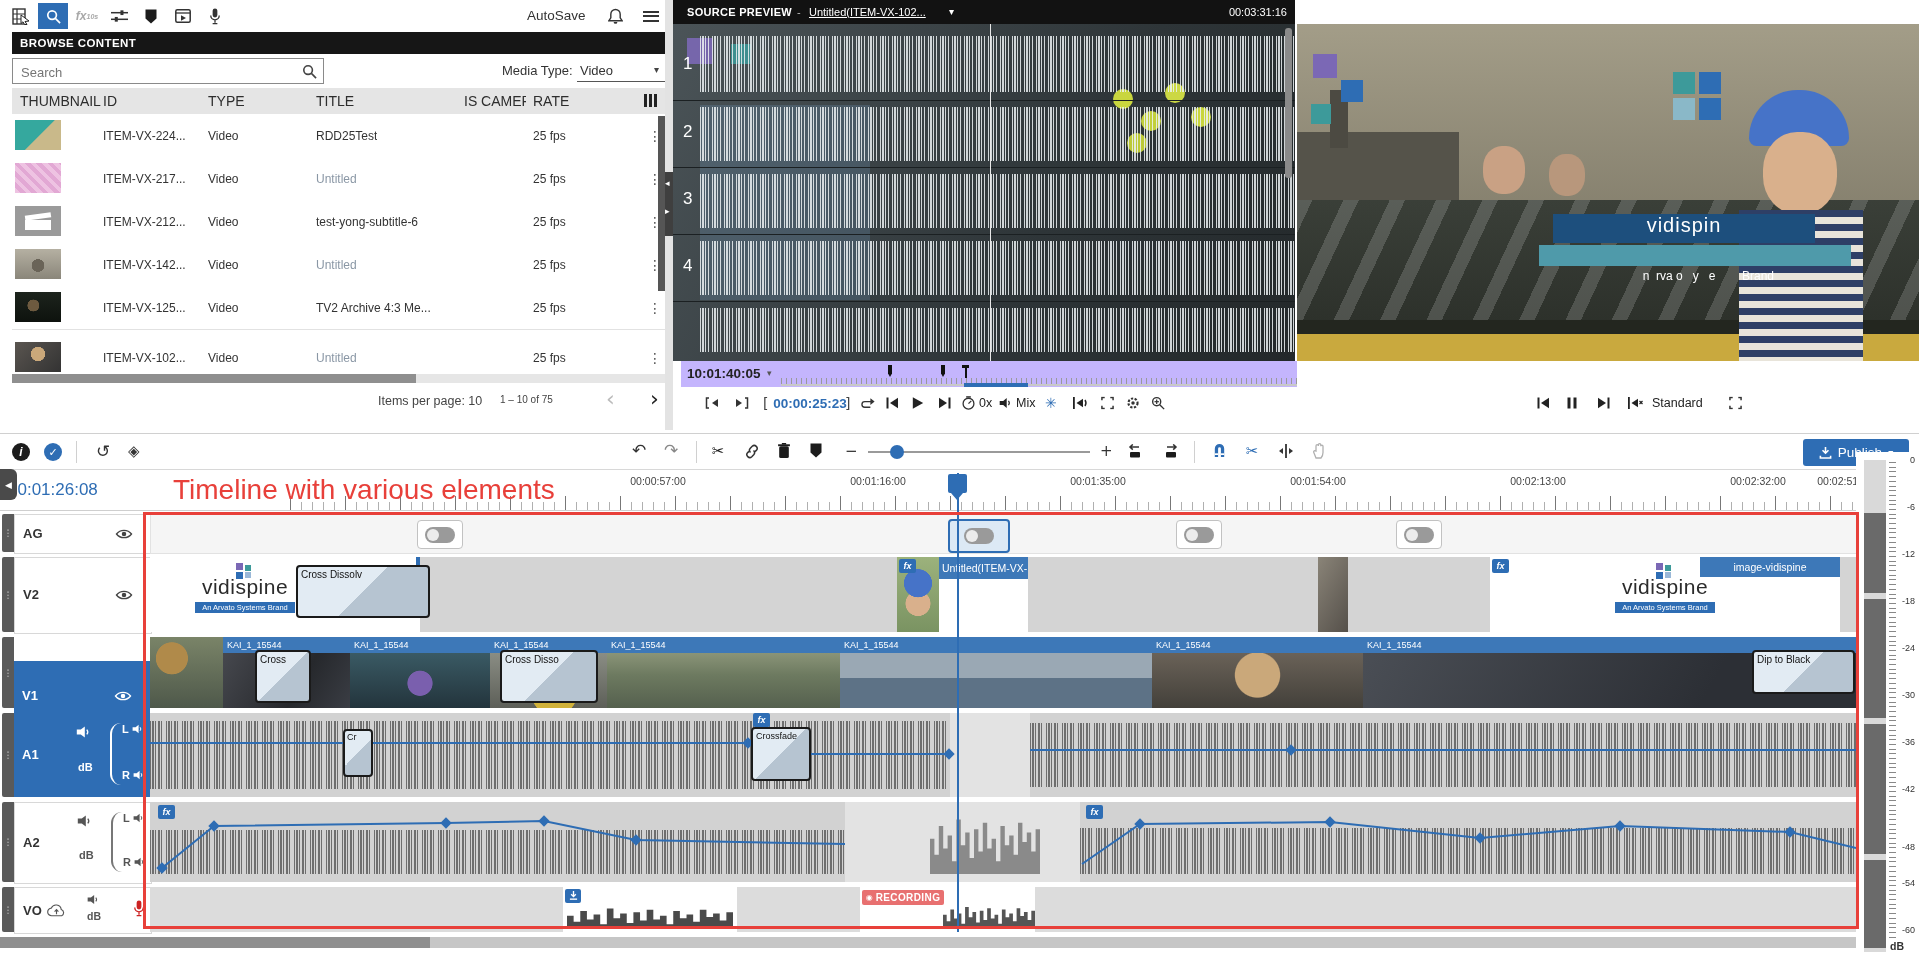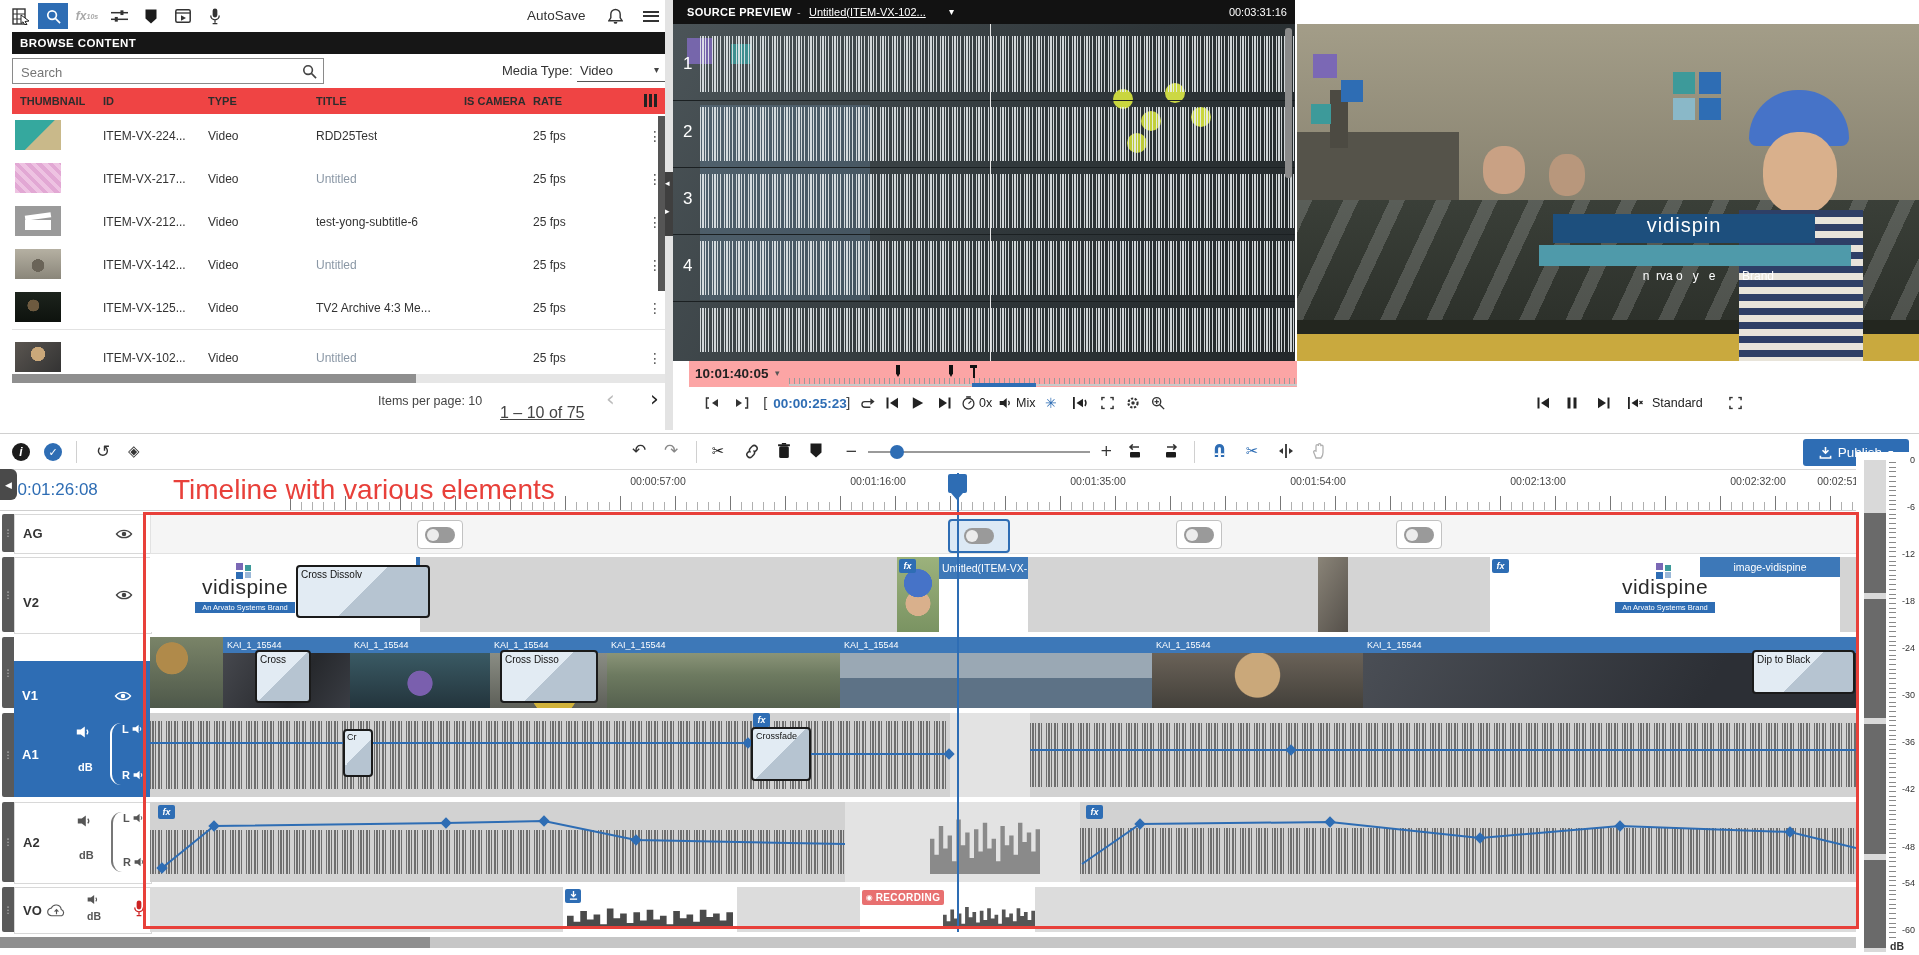--- a/index.html
+++ b/index.html
@@ -6,21 +6,21 @@
   #root{position:relative;width:1919px;height:955px;overflow:hidden;background:#fff;color:#333;font-size:12px;}
   .abs{position:absolute;box-sizing:border-box;}
   .flex{display:flex;align-items:center;}
   .ico{display:inline-flex;align-items:center;justify-content:center;color:#3b3b3b;}
   svg{display:block;}
   
   .tbico{position:absolute;top:3px;width:30px;height:26px;display:flex;align-items:center;justify-content:center;color:#3b3b3b;}
   .tbico.sel{background:#2e6db4;color:#fff;}
   
   .ptitle{background:#161616;color:#fff;font-weight:bold;font-size:11.5px;letter-spacing:.4px;display:flex;align-items:center;padding-left:8px;}
-  .thead{background:#ef4444;font-weight:bold;font-size:11px;color:#2d2d2d;}
+  .thead{background:#e5e5e5;font-weight:normal;font-size:14px;color:#2d2d2d;}
   .cell{position:absolute;top:50%;transform:translateY(-50%);white-space:nowrap;overflow:hidden;}
   .row{position:absolute;left:0;width:653px;height:43px;border-bottom:1px solid #e2e2e2;background:#fff;}
   .thumb{position:absolute;left:3px;top:6px;width:46px;height:30px;}
   .untitled{color:#8a97a5;}
   .t-beach{background:linear-gradient(135deg,#35a89e 0 52%,#c9b98a 53% 100%);}
   .t-pink{background:repeating-linear-gradient(45deg,#eec3e2 0 4px,#e2a8d4 4px 8px);}
   .t-clap{background:#9a9a9a;}
   .t-out{background:radial-gradient(circle at 50% 55%,#6a6458 0 22%,rgba(0,0,0,0) 23%),linear-gradient(#b5b0a2,#8a867a);}
   .t-dark{background:radial-gradient(circle at 40% 45%,#6d5a3f 0 18%,rgba(0,0,0,0) 19%),linear-gradient(#1d241d,#0e120e);}
   .t-port{background:radial-gradient(circle at 50% 40%,#caa87a 0 24%,rgba(0,0,0,0) 25%),linear-gradient(135deg,#5a5550,#333);}
@@ -220,21 +220,21 @@
       <span class="cell" style="left:521px;">25 fps</span>
       <span class="cell glyph" style="left:636px;font-size:14px;color:#555;">⋮</span>
     </div>
 
     <div class="abs" style="left:646px;top:84px;width:7px;height:175px;background:#555;"></div>
     <div class="abs" style="left:0;top:342px;width:653px;height:9px;background:#e6e6e6;">
       <div style="position:absolute;left:0;top:0;width:404px;height:9px;background:#8f8f8f;"></div>
     </div>
     <div class="abs" style="left:0;top:352px;width:653px;height:36px;background:#fff;">
       <span class="abs" style="left:366px;top:10px;font-size:12.5px;color:#444;">Items per page: 10</span>
-      <span class="abs" style="left:488px;top:20px;font-size:16px;color:#444;text-decoration:underline;">1 – 10 of 75</span>
+      <span class="abs" style="left:488px;top:10px;font-size:10px;color:#444;">1 – 10 of 75</span>
       <span class="abs glyph" style="left:594px;top:2px;font-size:22px;color:#bbb;">‹</span>
       <span class="abs glyph" style="left:638px;top:2px;font-size:22px;color:#222;">›</span>
     </div>
   </div>
 
   <div class="abs" style="left:665px;top:0;width:8px;height:430px;background:#e3e3e3;">
     <div style="position:absolute;left:0;top:172px;width:8px;height:64px;background:#3f3f3f;color:#fff;">
       <span class="glyph" style="position:absolute;left:0px;top:6px;font-size:9px;">◂</span>
       <span class="glyph" style="position:absolute;left:0px;top:34px;font-size:9px;">▸</span>
     </div>
@@ -268,21 +268,21 @@
       <span class="abs" style="left:10px;top:165px;color:#fff;font-size:17px;">3</span>
       <span class="abs" style="left:10px;top:232px;color:#fff;font-size:17px;">4</span>
       <div class="wvband abs" style="left:27px;top:12px;width:595px;height:56px;"></div>
       <div class="wvband abs" style="left:27px;top:83px;width:595px;height:54px;"></div>
       <div class="wvband abs" style="left:27px;top:150px;width:595px;height:54px;"></div>
       <div class="wvband abs" style="left:27px;top:217px;width:595px;height:54px;"></div>
       <div class="wvband abs" style="left:27px;top:284px;width:595px;height:44px;"></div>
       <div class="abs" style="left:317px;top:0;width:1px;height:337px;background:#e8e8e8;"></div>
       <div class="abs" style="left:612px;top:4px;width:7px;height:150px;background:#8a8a8a;border-radius:3px;"></div>
     </div>
-    <div class="abs" style="left:16px;top:361px;width:622px;height:26px;background:#fca5a5;">
+    <div class="abs" style="left:8px;top:361px;width:622px;height:26px;background:#c4b5fd;">
       <span class="abs" style="left:6px;top:5px;font-size:13.5px;font-weight:bold;color:#222;">10:01:40:05</span>
       <span class="abs glyph" style="left:86px;top:7px;font-size:9px;color:#555;">▾</span>
       <div class="abs" style="left:100px;top:4px;width:518px;height:20px;background-image:repeating-linear-gradient(90deg,#9a9a9a 0 1px,rgba(0,0,0,0) 1px 5px);background-size:100% 9px;background-position:left 13px;background-repeat:no-repeat;">
         <div style="position:absolute;left:107px;top:0;width:4px;height:12px;background:#111;clip-path:polygon(0 0,100% 0,100% 70%,50% 100%,0 70%);"></div>
         <div style="position:absolute;left:160px;top:0;width:4px;height:12px;background:#111;clip-path:polygon(0 0,100% 0,100% 70%,50% 100%,0 70%);"></div>
         <div style="position:absolute;left:181px;top:0;width:7px;height:3px;background:#111;"></div>
         <div style="position:absolute;left:184px;top:0;width:2px;height:13px;background:#111;"></div>
         <div style="position:absolute;left:0;top:19px;width:518px;height:2px;background:#c9c9c9;"></div>
         <div style="position:absolute;left:183px;top:18px;width:64px;height:4px;background:#2e6db4;"></div>
       </div>
@@ -563,21 +563,21 @@
           <div class="cap">
             <div class="dot"></div>
           </div>
         </div>
     </div>
 
     <div class="drag" style="top:46px;height:75px;">
         <span>⋮</span>
       </div>
     <div class="trkhdr" style="top:46px;height:75px;border:1px solid #d8d8d8;">
-      <span class="trklbl" style="top:29px;margin-top:8px;">V2</span>
+      <span class="trklbl" style="top:29px;">V2</span>
       <span class="ico" style="position:absolute;left:100px;top:31px;color:#444;">
           <svg width="18" height="12" viewBox="0 0 24 16">
             <path d="M2 8 C7 1.5 17 1.5 22 8 C17 14.5 7 14.5 2 8 Z" fill="none" stroke="currentColor" stroke-width="1.8"></path>
             <circle cx="12" cy="8" r="3" fill="currentColor"></circle>
           </svg>
         </span>
     </div>
     <div class="content" style="top:46px;height:75px;background:#d4d4d4;overflow:hidden;">
       <div class="abs" style="left:0;top:0;width:270px;height:75px;background:#fff;overflow:hidden;">
         <div class="vslogo" style="left:10px;top:2px;width:170px;">

